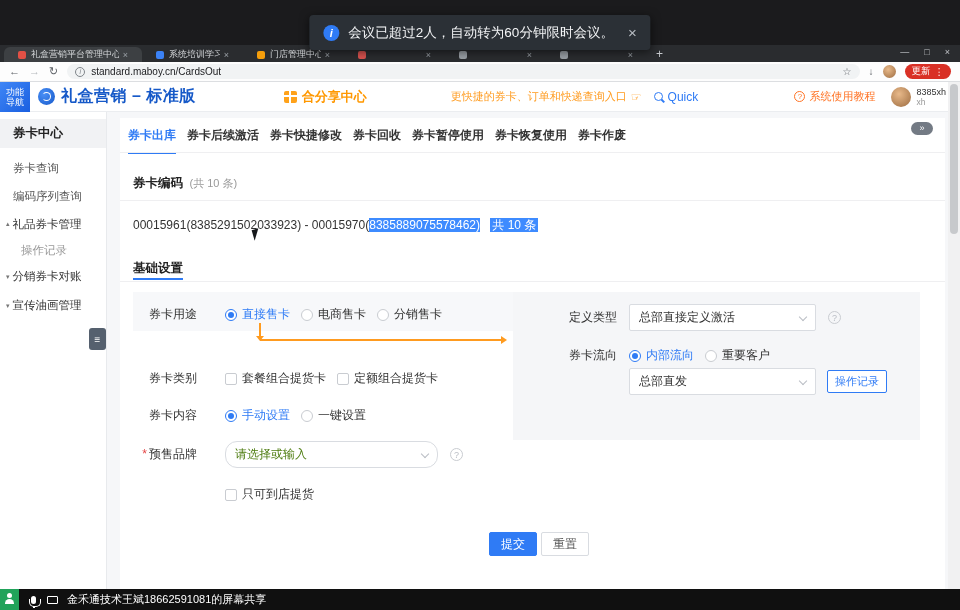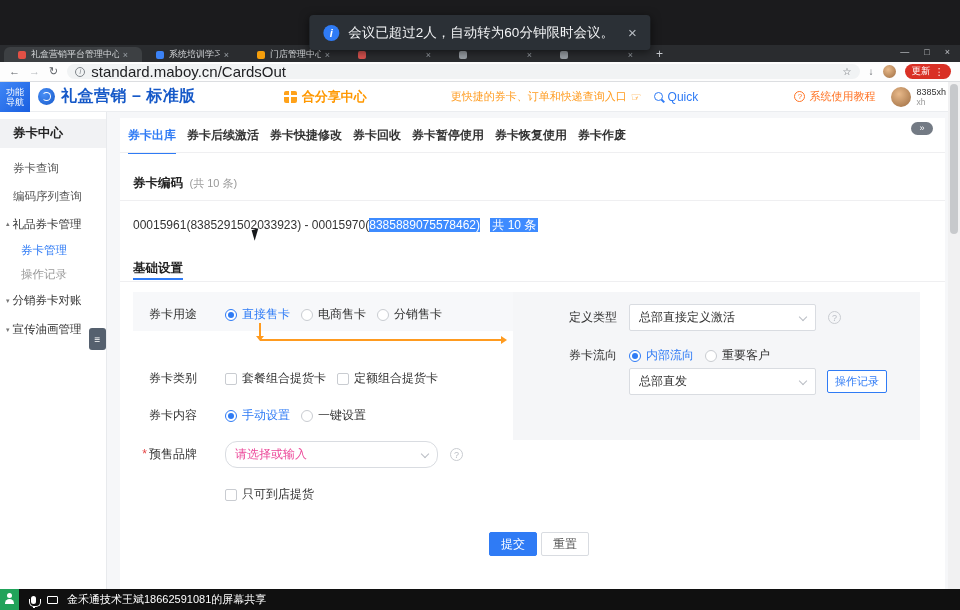--- a/index.html
+++ b/index.html
@@ -29,21 +29,21 @@
 
   
   #addrbar { position:absolute; left:0; top:62px; width:960px; height:20px; background:#fdfdfd;
     border-bottom:1px solid #dcdee1; display:flex; align-items:center; padding:0 9px; gap:9px; }
   .navic { color:#5f6368; font-size:11px; line-height:1; }
   .navic.dim { color:#b6b9bd; }
   #urlpill { flex:1; height:15px; background:#f1f3f4; border-radius:8px; display:flex; align-items:center;
     padding:0 8px; gap:6px; }
   #urlpill .si { width:10px; height:10px; border:1px solid #80868b; border-radius:50%; color:#80868b;
     font-size:7px; font-style:italic; display:flex; align-items:center; justify-content:center; flex:none; }
-  #urlpill .u { color:#202124; font-size:15px; flex:1; }
+  #urlpill .u { color:#202124; font-size:10px; flex:1; }
   #urlpill .star { color:#5f6368; font-size:10px; flex:none; }
   .addr-ic { color:#5f6368; font-size:10px; }
   .mini-avatar { width:13px; height:13px; border-radius:50%; background:radial-gradient(circle at 40% 35%, #e8b98a, #9c6b3f); }
   #updatepill { background:#d93025; border-radius:9px; height:15px; display:flex; align-items:center; gap:4px;
     padding:0 7px; color:#fff; font-size:9.5px; }
 
   
   #appheader { position:absolute; left:0; top:82px; width:960px; height:30px; background:#fff;
     border-bottom:1px solid #ebedf0; display:flex; align-items:center; }
   #navblock { width:30px; height:30px; background:linear-gradient(135deg,#3f86f6,#1a5fe0); color:#fff;
@@ -114,21 +114,21 @@
   .opt { display:flex; align-items:center; margin-right:11px; }
   .opt .ol { color:#333; }
   .opt.on .ol { color:#2f7bf5; }
   .radio { width:12px; height:12px; border-radius:50%; border:1px solid #c9ccd1; background:#fff; margin-right:5px;
     display:flex; align-items:center; justify-content:center; flex:none; }
   .radio.on { border-color:#2f7bf5; }
   .radio.on::after { content:""; width:6px; height:6px; border-radius:50%; background:#2f7bf5; }
   .cb { width:12px; height:12px; border:1px solid #c9ccd1; border-radius:2px; background:#fff; margin-right:5px; flex:none; }
   .select { height:27px; background:#fff; border:1px solid #d9dce1; border-radius:2px; display:flex; align-items:center;
     padding:0 22px 0 9px; font-size:12px; color:#333; position:relative; }
-  .select.ph { color:#ec4899;border-radius:12px; }
+  .select.ph { color:#4d7c0f;border-radius:12px; }
   .chev { position:absolute; right:9px; top:9px; width:6px; height:6px; border-right:1.4px solid #b9bdc4;
     border-bottom:1.4px solid #b9bdc4; transform:rotate(45deg); }
   .help { width:13px; height:13px; border-radius:50%; border:1px solid #c9ccd1; color:#b9bdc4; font-size:9px;
     display:flex; align-items:center; justify-content:center; margin-left:12px; flex:none; }
   .req { color:#e54545; margin-right:2px; }
 
   .aline { position:absolute; background:#ff9b1f; }
   .atri { position:absolute; width:0; height:0; }
 
   .addbtn { position:absolute; height:23px; padding:0 7px; border:1px solid #2f7bf5; border-radius:2px; color:#2f7bf5;
@@ -258,21 +258,20 @@
 
 <div id="sidebar">
   <div id="sb-title">券卡中心</div>
   <div id="sb-list">
     <div class="sb-item">券卡查询</div>
     <div class="sb-item">编码序列查询</div>
     <div class="sb-group">
       <span class="tri">▴</span>
       <span>礼品券卡管理</span>
     </div>
-    <div class="sb-sub active">券卡管理</div>
     <div class="sb-sub">操作记录</div>
     <div class="sb-group h29">
       <span class="tri">▾</span>
       <span>分销券卡对账</span>
     </div>
     <div class="sb-group h29">
       <span class="tri">▾</span>
       <span>宣传油画管理</span>
     </div>
   </div>

